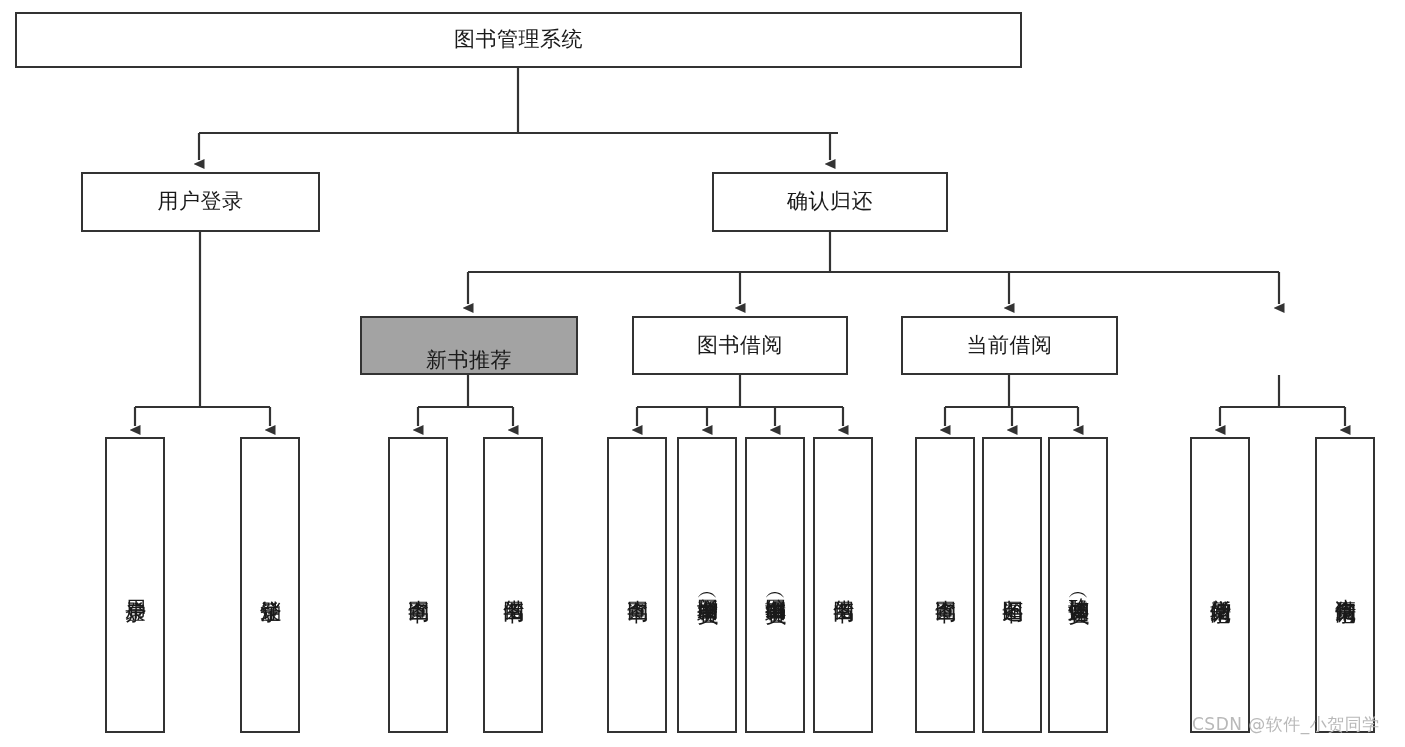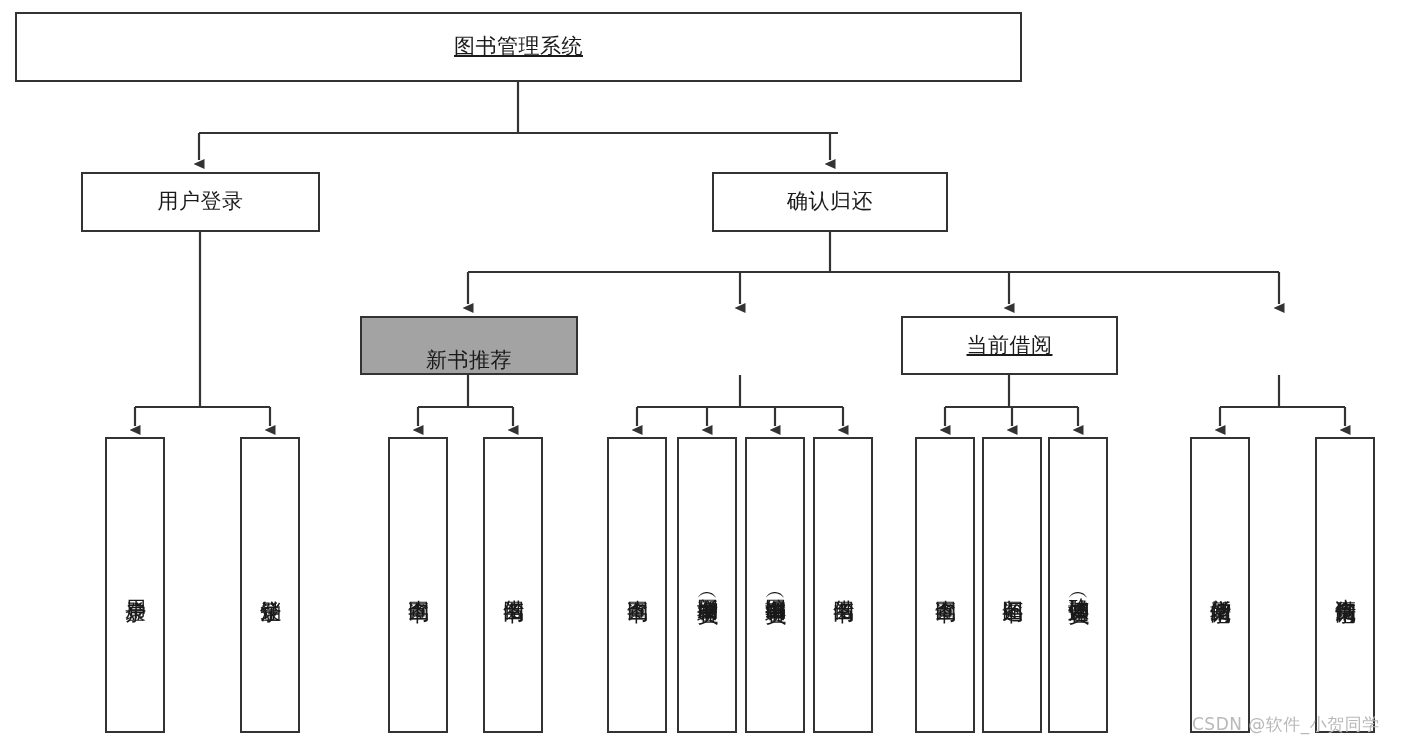--- a/index.html
+++ b/index.html
@@ -110,35 +110,38 @@
       <path d="M1012,407 L1012,426" marker-end="url(#arrow)"></path>
       <path d="M1078,407 L1078,426" marker-end="url(#arrow)"></path>
 
       <path d="M1279,375 L1279,407"></path>
       <path d="M1220,407 L1345,407"></path>
       <path d="M1220,407 L1220,426" marker-end="url(#arrow)"></path>
       <path d="M1345,407 L1345,426" marker-end="url(#arrow)"></path>
     </g>
   </svg>
 
-  <div class="node horiz" id="node-root" style="left: 15px; top: 12px; width: 1007px; height: 70px; border-color: rgb(51, 51, 51); background: rgb(255, 255, 255); color: rgb(26, 26, 26); text-decoration: underline;">
+  <div class="node horiz" id="node-root" style="left: 15px; top: 12px; width: 1007px; height: 56px; border-color: rgb(51, 51, 51); background: rgb(255, 255, 255); color: rgb(26, 26, 26);">
     <span>图书管理系统</span>
   </div>
 
   <div class="node horiz" id="node-l2-0" style="left: 81px; top: 172px; width: 239px; height: 60px; border-color: rgb(51, 51, 51); background: rgb(255, 255, 255); color: rgb(26, 26, 26);">
     <span>用户登录</span>
   </div>
   <div class="node horiz" id="node-l2-1" style="left: 712px; top: 172px; width: 236px; height: 60px; border-color: rgb(51, 51, 51); background: rgb(255, 255, 255); color: rgb(26, 26, 26);">
     <span>确认归还</span>
   </div>
 
   <div class="node horiz" id="node-l3-0" style="left: 360px; top: 316px; width: 218px; height: 59px; border-color: rgb(51, 51, 51); background: #a3a3a3; color: rgb(26, 26, 26); align-items: flex-end;">
     <span>新书推荐</span>
   </div>
-  <div class="node horiz" id="node-l3-2" style="left: 901px; top: 316px; width: 217px; height: 59px; border-color: rgb(51, 51, 51); background: rgb(255, 255, 255); color: rgb(26, 26, 26); text-decoration: underline;">
+  <div class="node horiz" id="node-l3-1" style="left: 632px; top: 316px; width: 216px; height: 59px; border-color: rgb(51, 51, 51); background: rgb(255, 255, 255); color: rgb(26, 26, 26);">
+    <span>图书借阅</span>
+  </div>
+  <div class="node horiz" id="node-l3-2" style="left: 901px; top: 316px; width: 217px; height: 59px; border-color: rgb(51, 51, 51); background: rgb(255, 255, 255); color: rgb(26, 26, 26);">
     <span>当前借阅</span>
   </div>
 
   <div class="node vert" id="node-leaf-0" style="left: 105px; top: 437px; width: 60px; height: 296px; border-color: rgb(51, 51, 51); background: rgb(255, 255, 255); color: rgb(26, 26, 26);">
     <span class="vtext">用户登录</span>
   </div>
   <div class="node vert" id="node-leaf-1" style="left: 240px; top: 437px; width: 60px; height: 296px; border-color: rgb(51, 51, 51); background: rgb(255, 255, 255); color: rgb(26, 26, 26);">
     <span class="vtext">注销登录</span>
   </div>
   <div class="node vert" id="node-leaf-2" style="left: 388px; top: 437px; width: 60px; height: 296px; border-color: rgb(51, 51, 51); background: rgb(255, 255, 255); color: rgb(26, 26, 26);">

